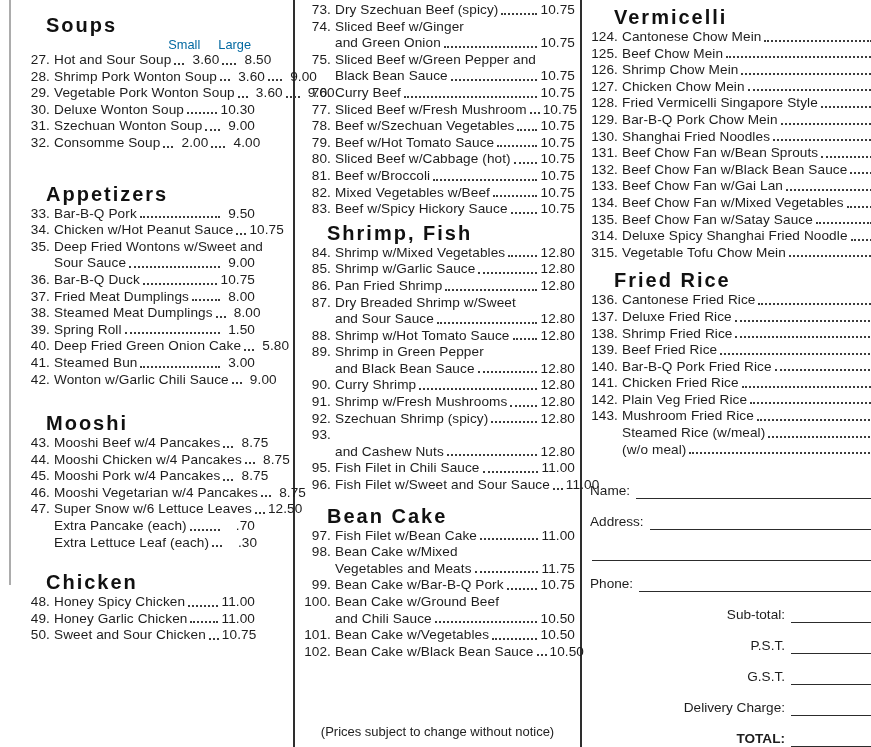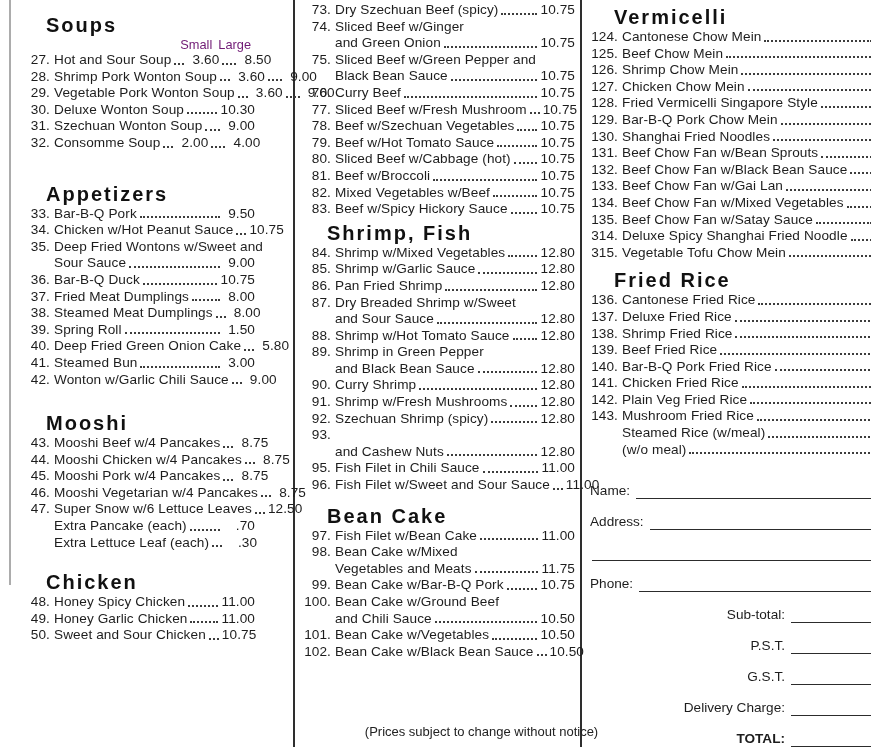--- a/index.html
+++ b/index.html
@@ -19,28 +19,28 @@
   .heading{
     font-size:20px;font-weight:bold;letter-spacing:2px;color:#111;
     line-height:22px;margin-bottom:1px;padding-left:24px;white-space:nowrap;
   }
   .sec-appetizers{margin-top:31px;}
   .sec-mooshi{margin-top:24px;}
   .sec-chicken{margin-top:20px;}
   .sec-shrimp-fish{margin-top:4px;}
   .sec-bean-cake{margin-top:11px;}
   .sec-fried-rice{margin-top:8px;}
-  .size-header{display:flex;justify-content:flex-end;gap:6px;font-size:12.8px;line-height:15px;padding-right:4px;color:#701a75;}
+  .size-header{display:flex;justify-content:flex-end;gap:18px;font-size:12.8px;line-height:15px;padding-right:4px;color:#0369a1;}
   .row{display:flex;align-items:baseline;line-height:16.6px;font-size:13.6px;white-space:nowrap;letter-spacing:0.1px;}
   .num{flex:none;width:32px;text-align:right;padding-right:4px;}
   .iname{flex:none;}
   .dots{flex:1 1 auto;min-width:10px;border-bottom:2px dotted #3d3d3d;align-self:flex-end;margin:0 3px 4px 3px;}
   .dots-mid{flex:0 0 14px;}
   .price{flex:none;min-width:32px;text-align:right;}
-  .price-note{position:absolute;left:295px;width:285px;bottom:8px;text-align:center;font-size:13px;color:#222;margin-left:44px;}
+  .price-note{position:absolute;left:295px;width:285px;bottom:8px;text-align:center;font-size:13px;color:#222;}
   .order-form{margin-top:24px;}
   .form-row{height:17px;margin-bottom:14px;display:flex;align-items:flex-end;font-size:13.6px;}
   .fr-right{justify-content:flex-end;}
   .form-label{flex:none;padding-right:4px;line-height:17px;white-space:nowrap;}
   .form-line{flex:1 1 auto;border-bottom:1.5px solid #2c2c2c;height:14px;margin-left:2px;}
   .form-line.fixed{flex:0 0 118px;}
   .bold{font-weight:bold;}
 </style>
 </head>
 <body>

